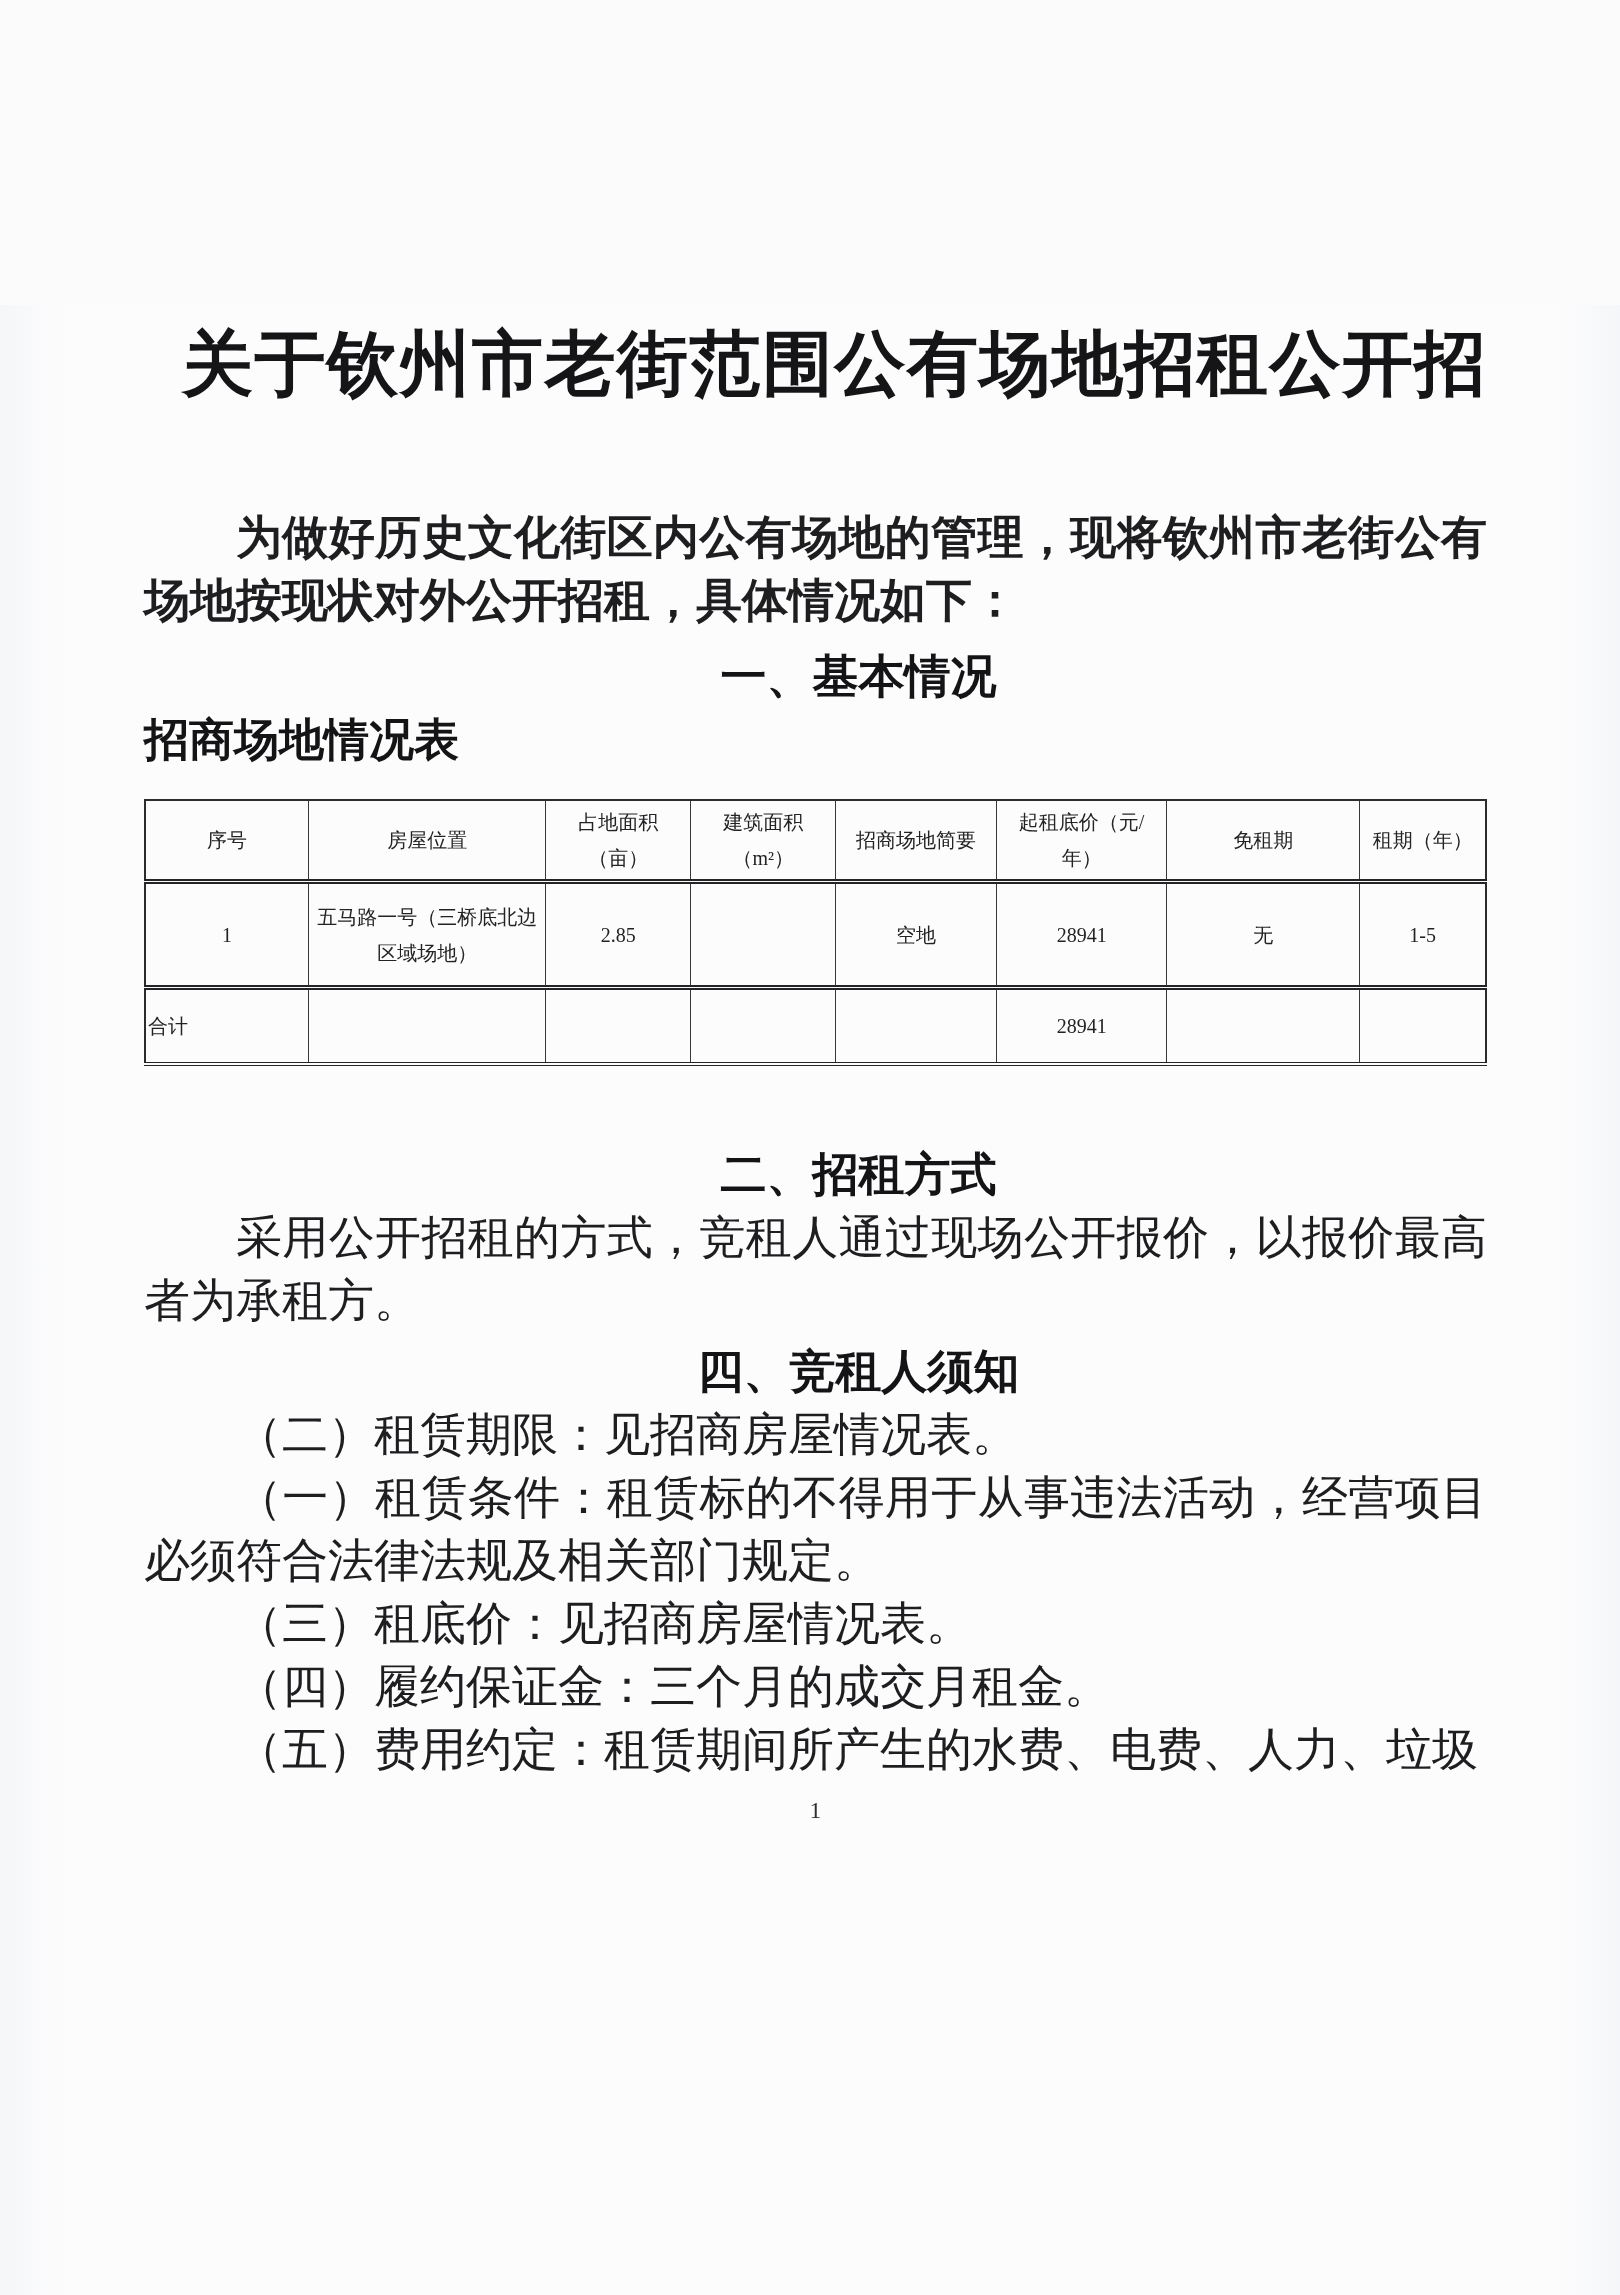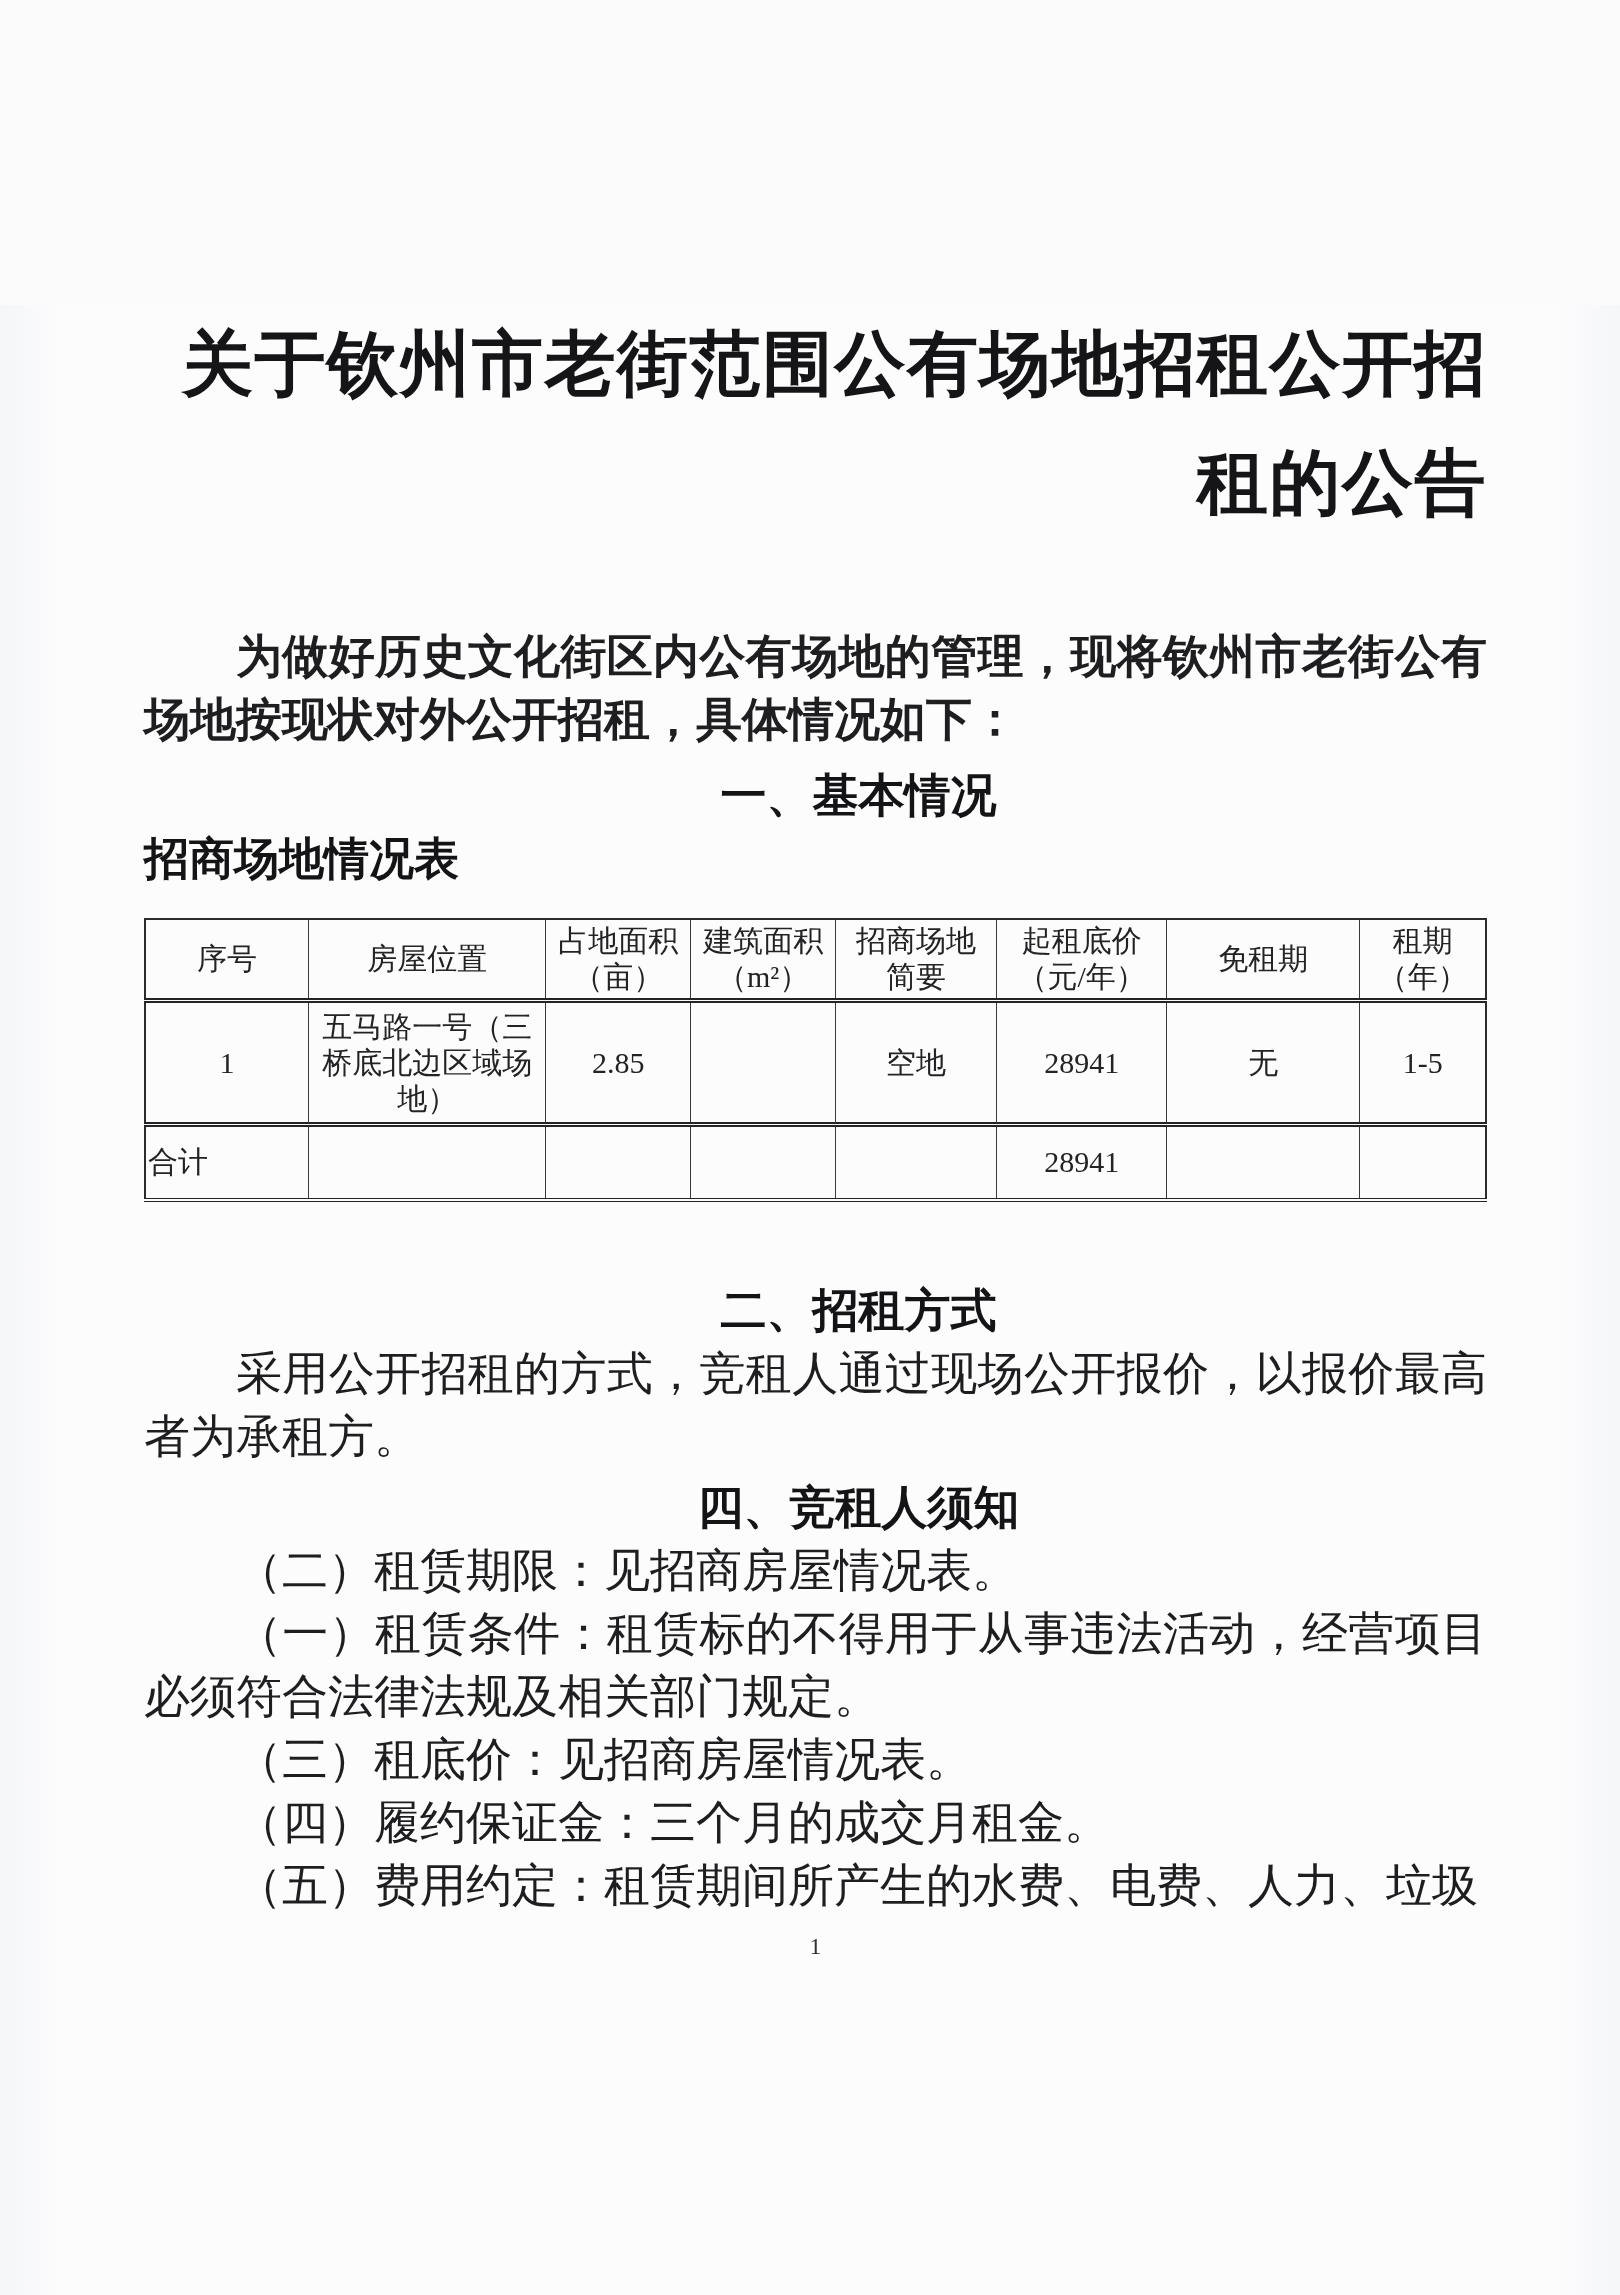--- a/index.html
+++ b/index.html
@@ -53,21 +53,21 @@
     line-height: 63px;
     font-weight: 700;
     font-family: "Liberation Sans", "DejaVu Sans", sans-serif;
     color: #141416;
   }
   table.venue {
     width: 100%;
     margin-top: 28px;
     border-collapse: collapse;
     border: 2.1px solid #2c2c2e;
-    font-size: 30px;
+    font-size: 20px;
     line-height: 36px;
     color: #232325;
     table-layout: fixed;
   }
   table.venue th, table.venue td {
     border: 1.5px solid #38383a;
     text-align: center;
     vertical-align: middle;
     padding: 3.1px 8.2px;
     font-weight: 400;
@@ -98,21 +98,20 @@
     color: #303032;
   }
 </style>
 </head>
 <body>
 
 <div class="page">
 
   <div class="doc-title">
     <div>关于钦州市老街范围公有场地招租公开招</div>
-    <div>租的公告</div>
   </div>
 
   <p class="para intro">为做好历史文化街区内公有场地的管理，现将钦州市老街公有场地按现状对外公开招租，具体情况如下：</p>
 
   <div class="sec-heading h1">一、基本情况</div>
 
   <div class="table-caption">招商场地情况表</div>
 
   <table class="venue">
     <colgroup>

